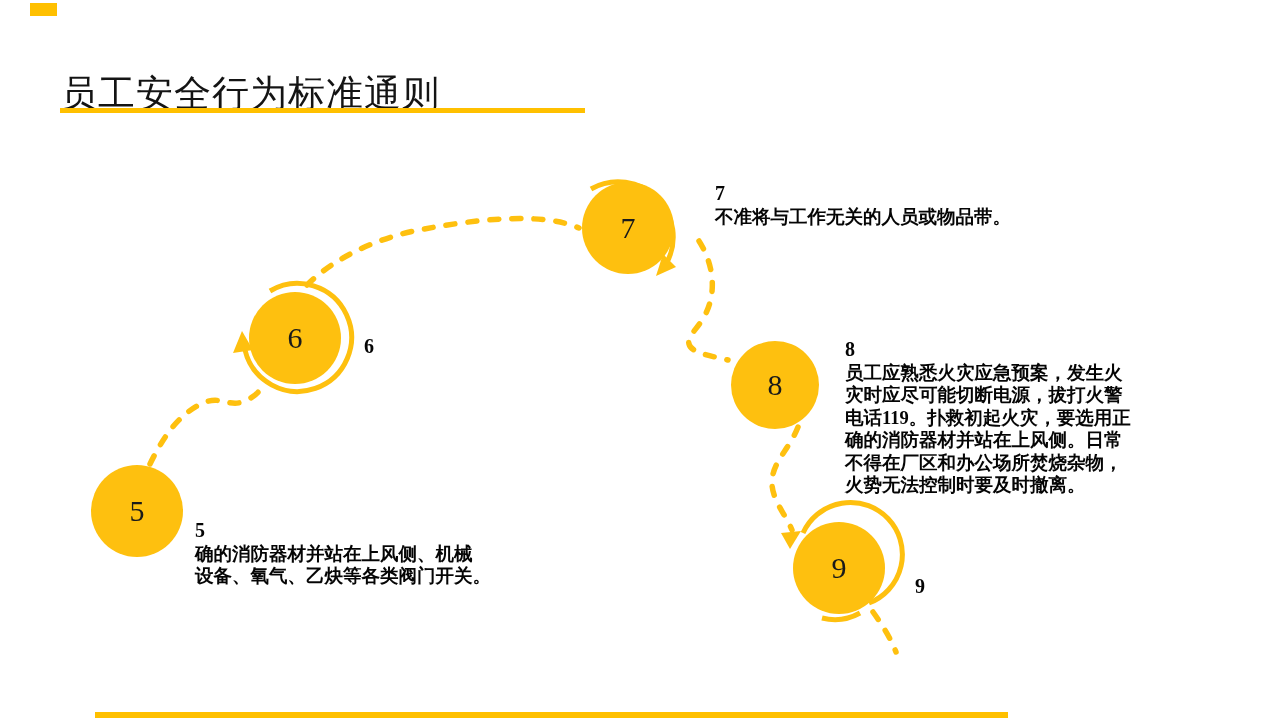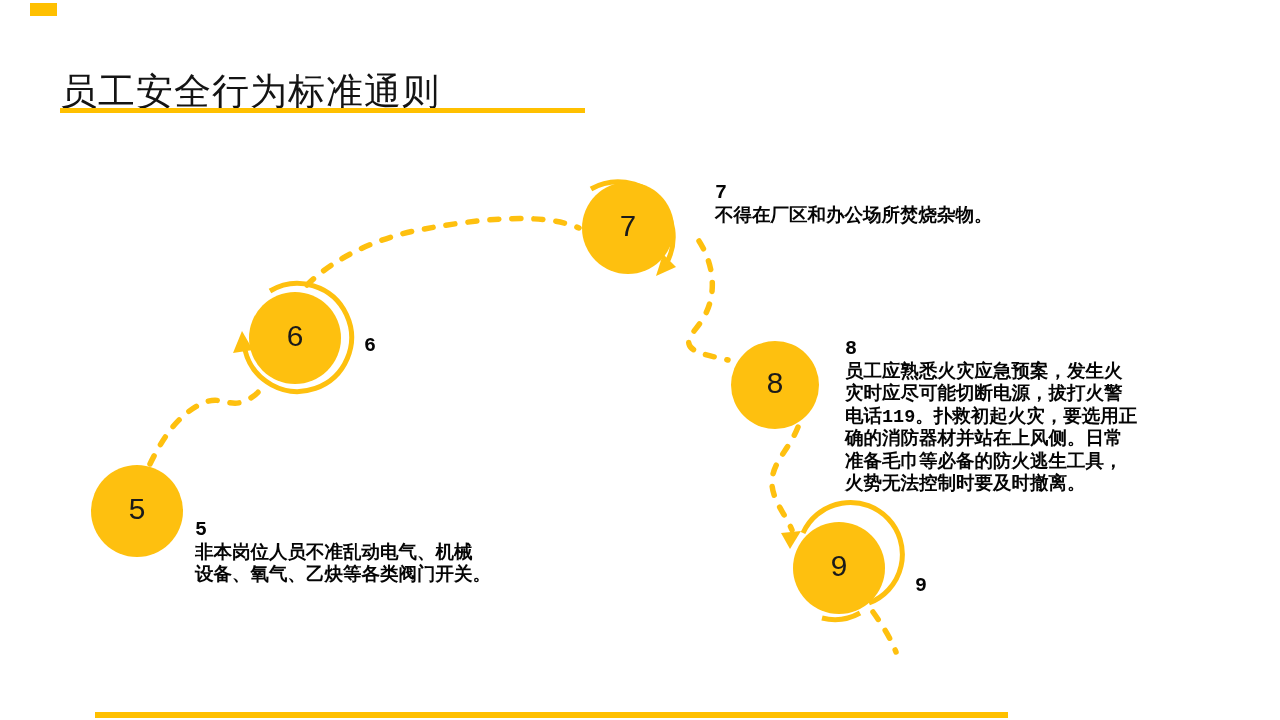--- a/index.html
+++ b/index.html
@@ -1,17 +1,17 @@
 <!DOCTYPE html>
 <html><head>
 <meta charset="utf-8">
 <style>
   html,body{margin:0;padding:0;background:#ffffff;}
   .slide{position:relative;width:1280px;height:720px;background:#ffffff;overflow:hidden;
-         font-family:Liberation Mono, monospace;}
+         font-family:Liberation Serif, serif;}
   .corner-square{position:absolute;left:30px;top:3px;width:27px;height:13px;background:#FFC000;}
   .bottom-bar{position:absolute;left:95px;top:712px;width:913px;height:6px;background:#FFC000;}
   .title{position:absolute;left:60px;top:48px;font-size:37px;line-height:42px;
          font-weight:500;color:#141414;letter-spacing:1px;white-space:nowrap;}
   .title-underline{position:absolute;left:60px;top:108px;width:525px;height:5px;background:#FFC000;}
   .flow-svg{position:absolute;left:0;top:0;width:1280px;height:720px;}
   .circle{position:absolute;border-radius:50%;background:#FEC00F;display:flex;
           align-items:center;justify-content:center;color:#1a1a1a;font-size:30px;font-weight:400;}
   .c5{left:91px; top:465px;width:92px;height:92px;}
   .c6{left:249px;top:292px;width:92px;height:92px;}
@@ -60,37 +60,37 @@
   </svg>
 
   <div class="circle c5">5</div>
   <div class="circle c6">6</div>
   <div class="circle c7">7</div>
   <div class="circle c8">8</div>
   <div class="circle c9">9</div>
 
   <div class="step-label l5">
     <div class="step-num">5</div>
-    <div class="step-text">非本岗位人员不准乱动电气、机械
+    <div class="step-text">确的消防器材并站在上风侧、机械
 设备、氧气、乙炔等各类阀门开关。</div>
   </div>
   <div class="step-label l6">
     <div class="step-num">6</div>
   </div>
   <div class="step-label l7">
     <div class="step-num">7</div>
-    <div class="step-text">不得在厂区和办公场所焚烧杂物。</div>
+    <div class="step-text">不准将与工作无关的人员或物品带。</div>
   </div>
   <div class="step-label l8">
     <div class="step-num">8</div>
     <div class="step-text">员工应熟悉火灾应急预案，发生火
 灾时应尽可能切断电源，拔打火警
 电话119。扑救初起火灾，要选用正
 确的消防器材并站在上风侧。日常
-准备毛巾等必备的防火逃生工具，
+不得在厂区和办公场所焚烧杂物，
 火势无法控制时要及时撤离。</div>
   </div>
   <div class="step-label l9">
     <div class="step-num">9</div>
   </div>
 
   <div class="bottom-bar"></div>
 </div>
 
 </body></html>

